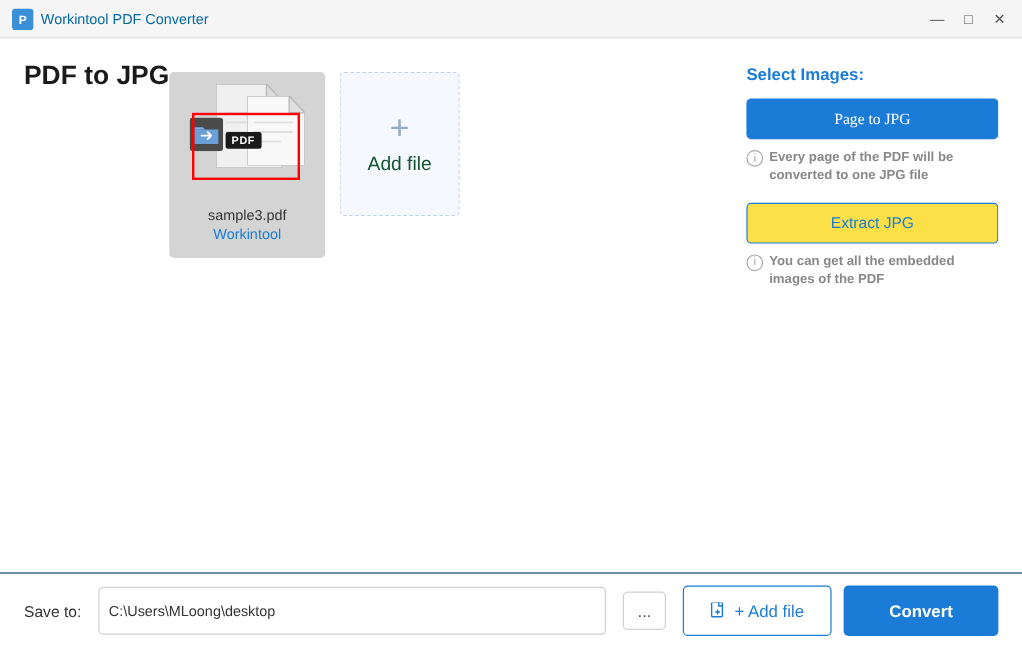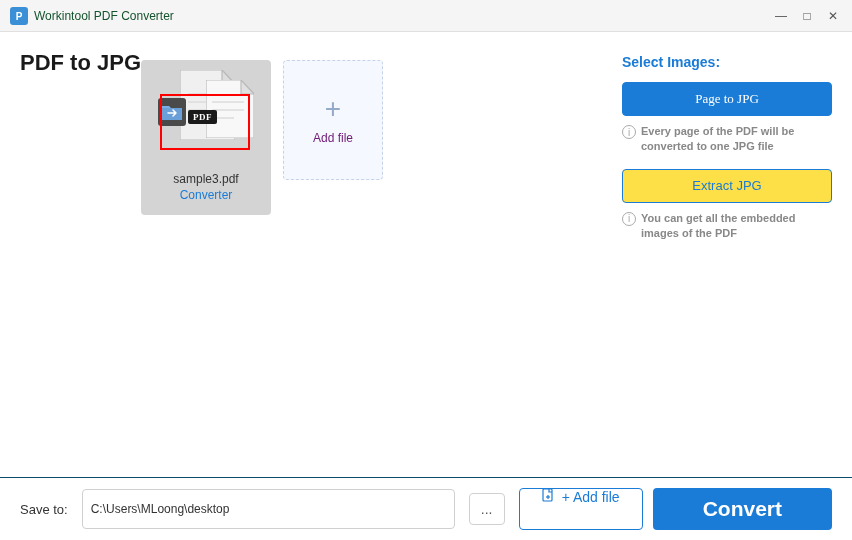--- a/index.html
+++ b/index.html
@@ -26,21 +26,21 @@
     .title-bar-logo {
       width: 18px;
       height: 18px;
       margin-right: 6px;
       display: flex;
       align-items: center;
       justify-content: center;
     }
     .title-bar-title {
       font-size: 12px;
-      color: #14532d;
+      color: #0369a1;
       flex: 1;
     }
     .title-bar-controls {
       display: flex;
       gap: 8px;
     }
     .title-bar-btn {
       width: 18px;
       height: 18px;
       display: flex;
@@ -98,21 +98,20 @@
       padding-top: 10px;
       position: relative;
       flex-shrink: 0;
     }
 
     .file-icons-container {
       position: relative;
       width: 96px;
       height: 96px;
       margin-bottom: 6px;
-      font-family: Liberation Serif, serif;
     }
 
     
     .pdf-icon-back {
       position: absolute;
       left: 22px;
       top: 0;
       width: 55px;
       height: 70px;
     }
@@ -194,22 +193,22 @@
       gap: 8px;
       cursor: pointer;
       flex-shrink: 0;
     }
     .add-plus {
       font-size: 28px;
       color: #94aac8;
       line-height: 1;
     }
     .add-file-label {
-      font-size: 12px;
-      color: #701a75;
+      font-size: 16px;
+      color: #14532d;
     }
 
     
     .right-panel {
       width: 210px;
       flex-shrink: 0;
       display: flex;
       flex-direction: column;
       gap: 6px;
       padding-top: 4px;
@@ -321,31 +320,32 @@
     .add-file-btn {
       height: 42px;
       padding: 0 22px;
       border: 1.5px solid #1a7cd6;
       background: #fff;
       color: #1a7cd6;
       font-size: 14px;
       border-radius: 4px;
       cursor: pointer;
       display: flex;
+      align-items: center;
       gap: 6px;
       font-family: inherit;
       white-space: nowrap;
     }
 
     .convert-btn {
       height: 42px;
-      padding: 0 50px;
+      padding: 0 38px;
       background: #1a7cd6;
       color: #fff;
-      font-size: 21px;
+      font-size: 14px;
       font-weight: 600;
       border: none;
       border-radius: 4px;
       cursor: pointer;
       font-family: inherit;
       white-space: nowrap;
     }
   </style>
 </head>
 <body>
@@ -405,21 +405,21 @@
               <line x1="6" y1="38" x2="28" y2="38" stroke="#ddd" stroke-width="1.5"></line>
             </svg>
           </div>
 
           <div class="pdf-badge">PDF</div>
 
           <div class="selection-box"></div>
         </div>
 
         <div class="file-name">sample3.pdf</div>
-        <div class="file-status">Converter</div>
+        <div class="file-status">Workintool</div>
       </div>
 
       <div class="add-file-card">
         <div class="add-plus">+</div>
         <div class="add-file-label">Add file</div>
       </div>
     </div>
 
     <div class="right-panel">
       <div class="select-label">

